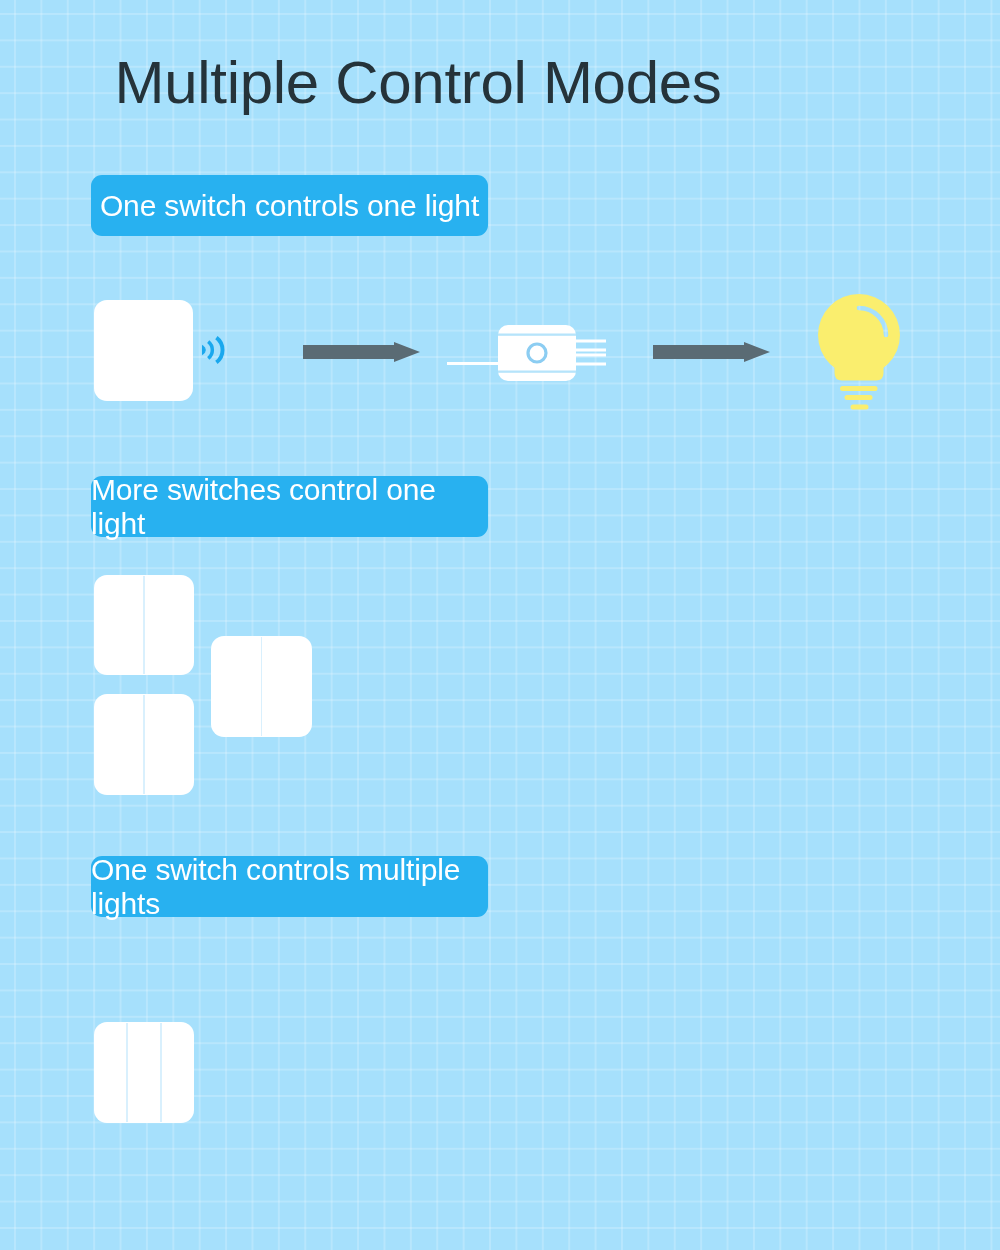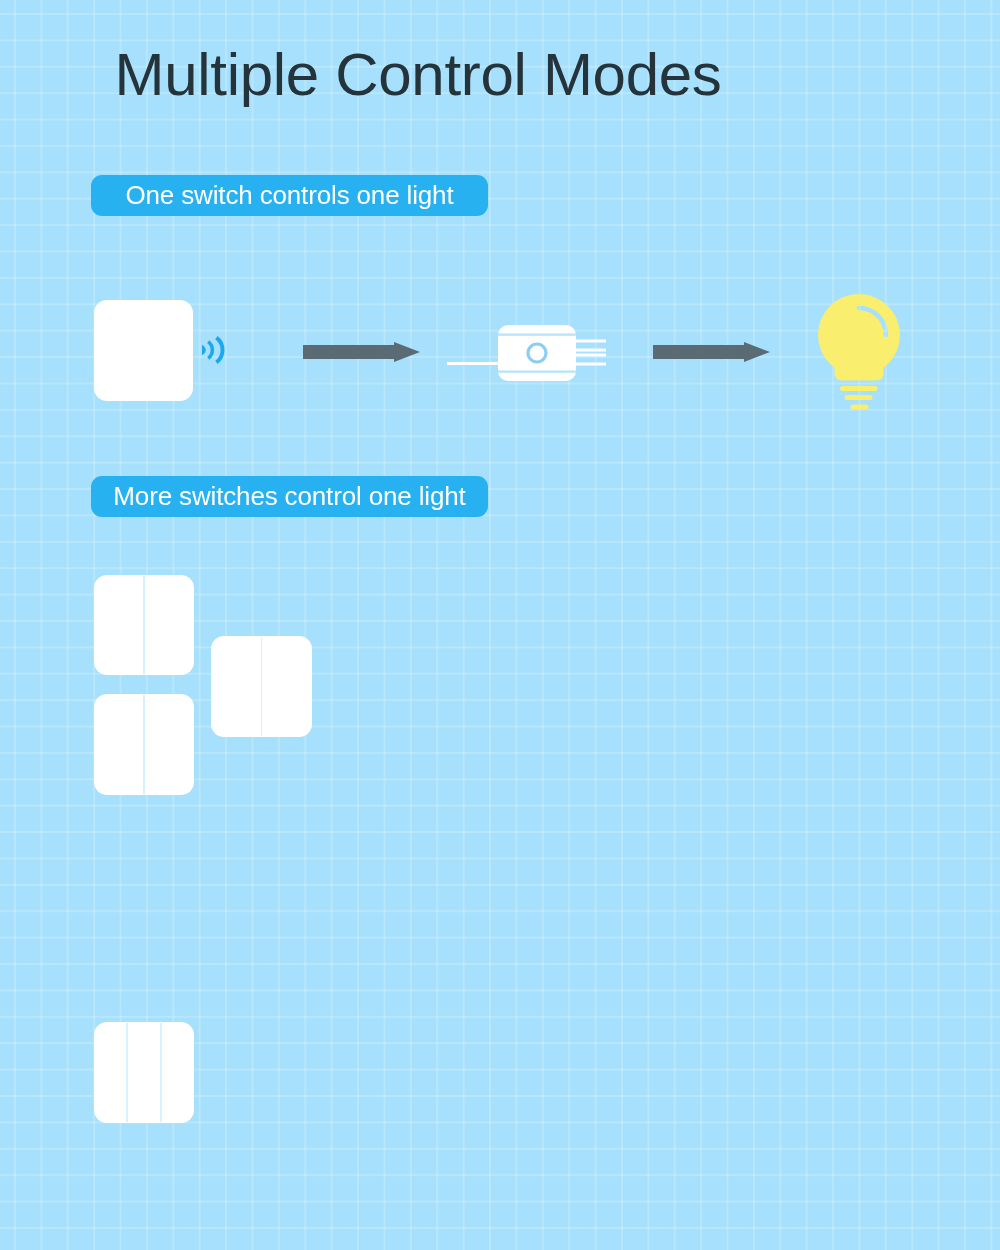--- a/index.html
+++ b/index.html
@@ -12,48 +12,49 @@
   .bg-grid{position:absolute;inset:0;
     background-image:
       linear-gradient(to right, rgba(255,255,255,.20) 2px, transparent 2px),
       linear-gradient(to bottom, rgba(255,255,255,.20) 2px, transparent 2px);
     background-size:26.4px 26.4px;
     background-position:14px 13px;
   }
   .stage{position:absolute;inset:0;}
 
   .title{
-    position:absolute;left:0;top:40px;width:836px;text-align:center;
+    position:absolute;left:0;top:48px;width:836px;text-align:center;
     font-size:60px;font-weight:400;color:#25333a;letter-spacing:-0.3px;
   }
 
   .pill{
-    position:absolute;left:91px;width:397px;height:41px;border-radius:11px;
+    position:absolute;left:91px;width:397px;height:61px;border-radius:11px;
     background:#28b1f0;
     display:flex;align-items:center;justify-content:center;
-    color:#ffffff;font-size:26px;font-weight:400;letter-spacing:-0.15px;
+    color:#ffffff;font-size:30px;font-weight:400;letter-spacing:-0.15px;
   }
 
   
   .sw{position:absolute;background:#ffffff;border-radius:13px;}
   .sw i{position:absolute;top:1px;bottom:1px;width:1.5px;background:#d9f0fd;}
 
   
   svg.layer{position:absolute;left:0;top:0;width:1000px;height:1250px;overflow:visible;pointer-events:none;}
 </style>
 </head>
 <body>
 
 <div class="bg-grid"></div>
 
 <div class="stage">
   <div class="title">Multiple Control Modes</div>
 
   <div class="pill" style="top:175px">One switch controls one light</div>
   <div class="pill" style="top:476px">More switches control one light</div>
+  <div class="pill" style="top:856px">One switch controls multiple lights</div>
 
   <div class="sw" style="left:94px;top:300px;width:99px;height:101px"></div>
 
   <div class="sw" style="left:94px;top:575px;width:100px;height:100px">
       <i style="left:49px"></i>
     </div>
   <div class="sw" style="left:211px;top:636px;width:101px;height:101px">
       <i style="left:49.5px"></i>
     </div>
   <div class="sw" style="left:94px;top:694px;width:100px;height:101px">

